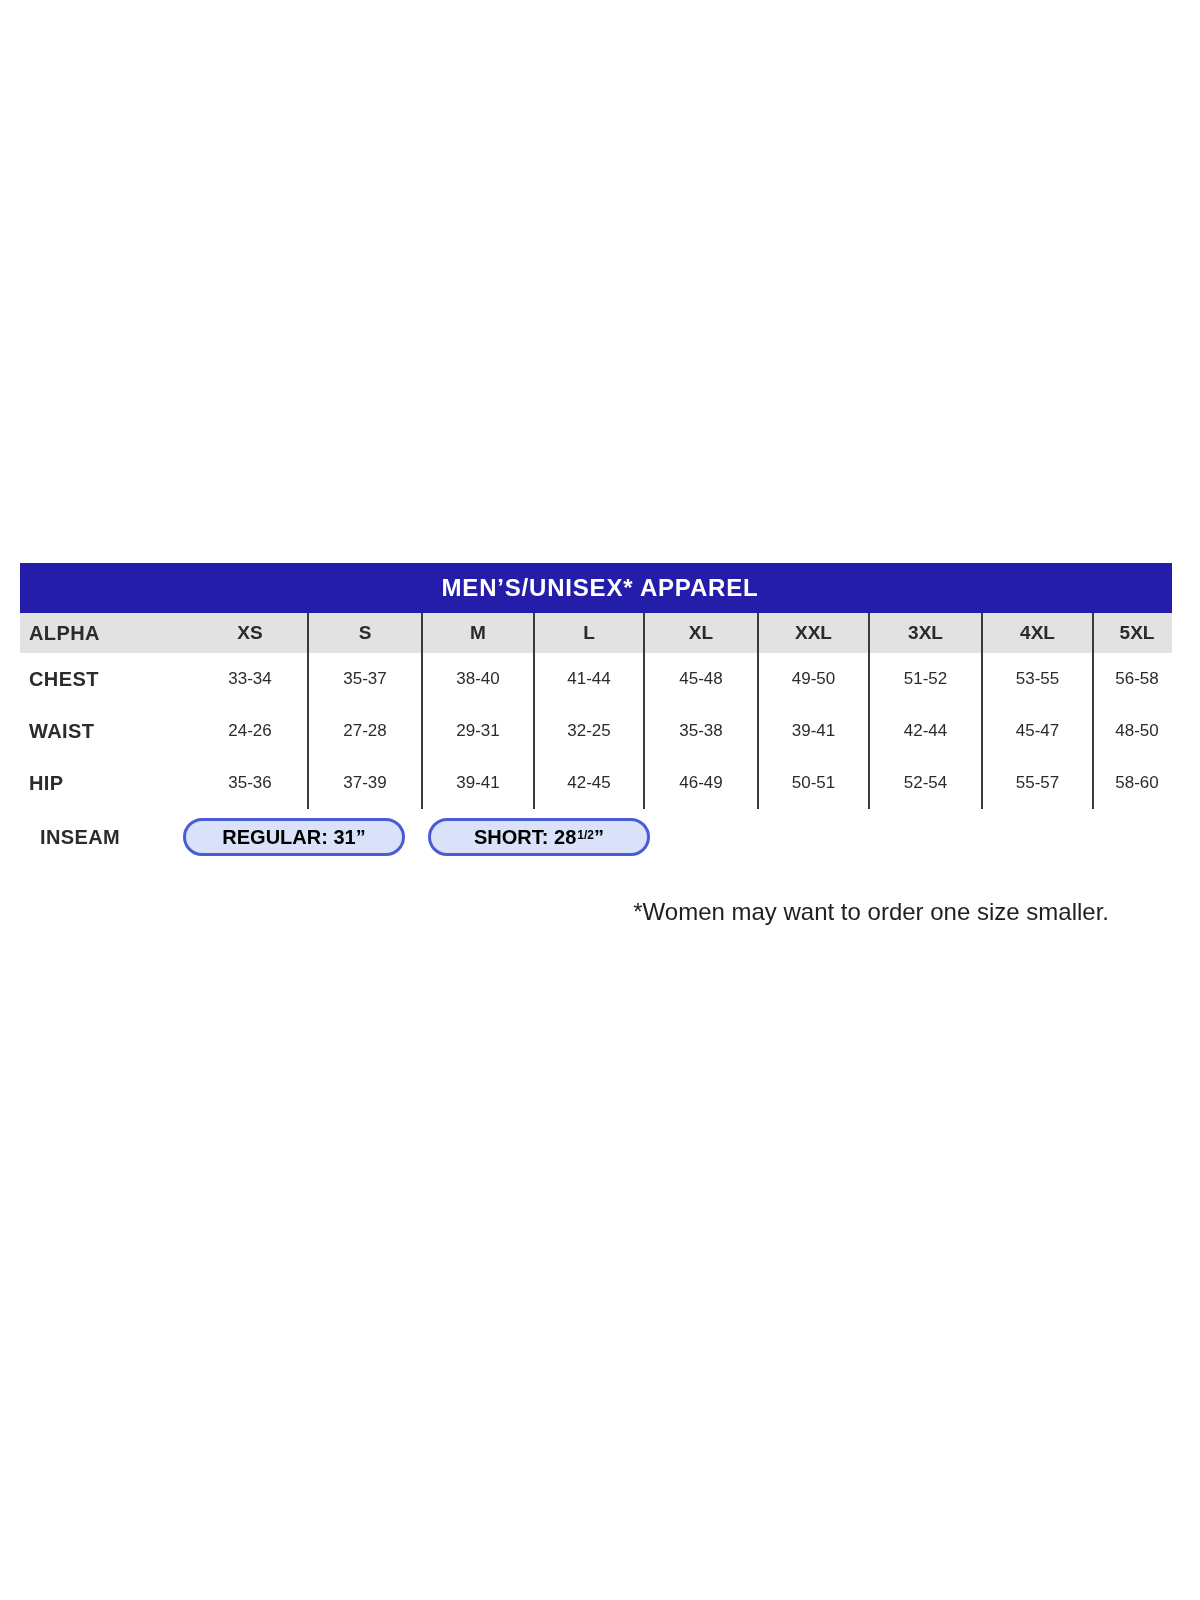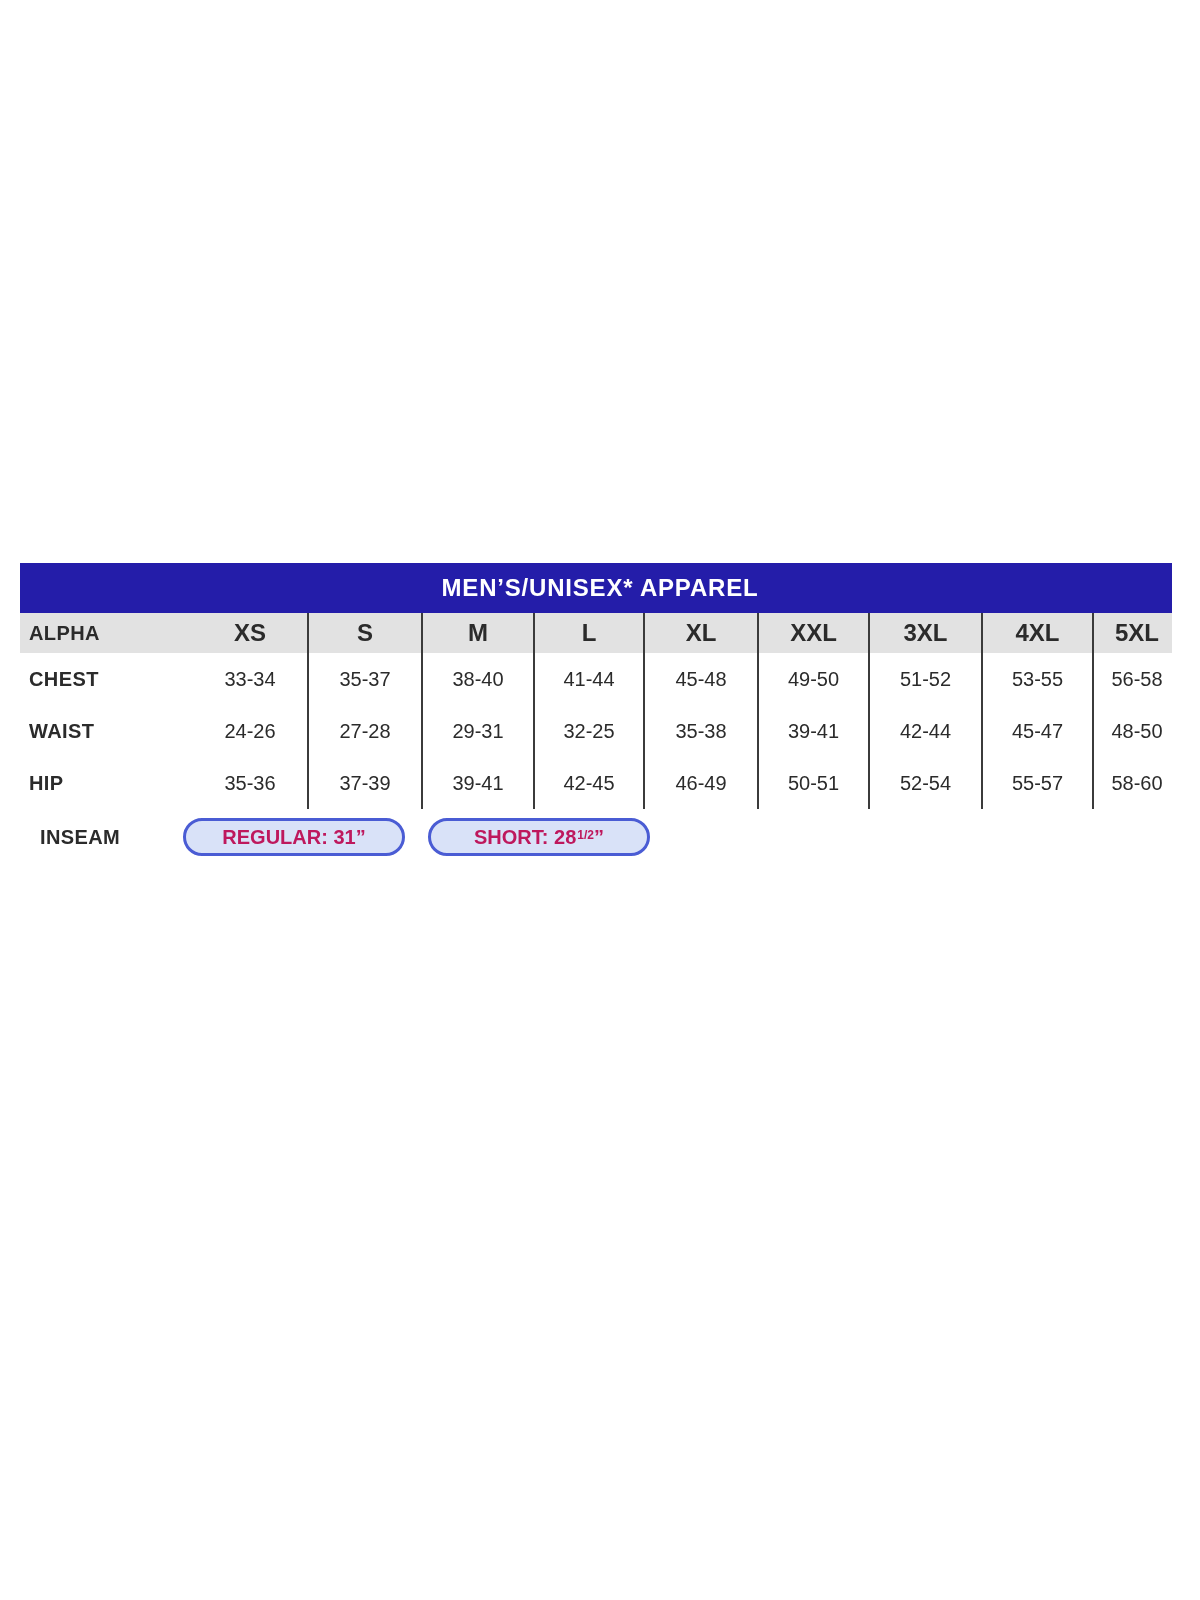--- a/index.html
+++ b/index.html
@@ -34,27 +34,27 @@
   }
   .grid {
     display: grid;
     grid-template-columns: 173px 114px 114px 112px 110px 114px 111px 113px 111px 88px;
     grid-template-rows: 40px 52px 52px 52px;
   }
   .cell {
     display: flex;
     align-items: center;
     justify-content: center;
-    font-size: 20px;
+    font-size: 17px;
     color: #2b2b2b;
   }
   .cell.header {
     background: #e2e2e2;
     font-weight: 700;
-    font-size: 24px;
+    font-size: 19px;
   }
   .cell.label {
     justify-content: flex-start;
     padding-left: 9px;
     font-weight: 700;
     font-size: 20px;
     letter-spacing: 0.4px;
   }
   .cell.bordered {
     border-left: 2px solid #3b3b3b;
@@ -79,21 +79,21 @@
     height: 38px;
     box-sizing: border-box;
     background: #d9e2f8;
     border: 3px solid #4a5cd4;
     border-radius: 22px;
     display: flex;
     align-items: center;
     justify-content: center;
     font-weight: 700;
     font-size: 20px;
-    color: #be185d;
+    color: #000000;
   }
   .pill sup {
     font-size: 12px;
     line-height: 0;
     position: relative;
     top: -2px;
     margin-left: 1px;
   }
   .pill-regular { left: 163px; width: 222px; }
   .pill-short   { left: 408px; width: 222px; }
@@ -172,14 +172,15 @@
       <div class="pill pill-short">
         <span>SHORT: 28</span>
           <sup>1/2</sup>
           <span>”</span>
       </div>
 
     </div>
 
   </section>
 
+  <p class="footnote">*Women may want to order one size smaller.</p>
 
 </div>
 
 </body></html>

